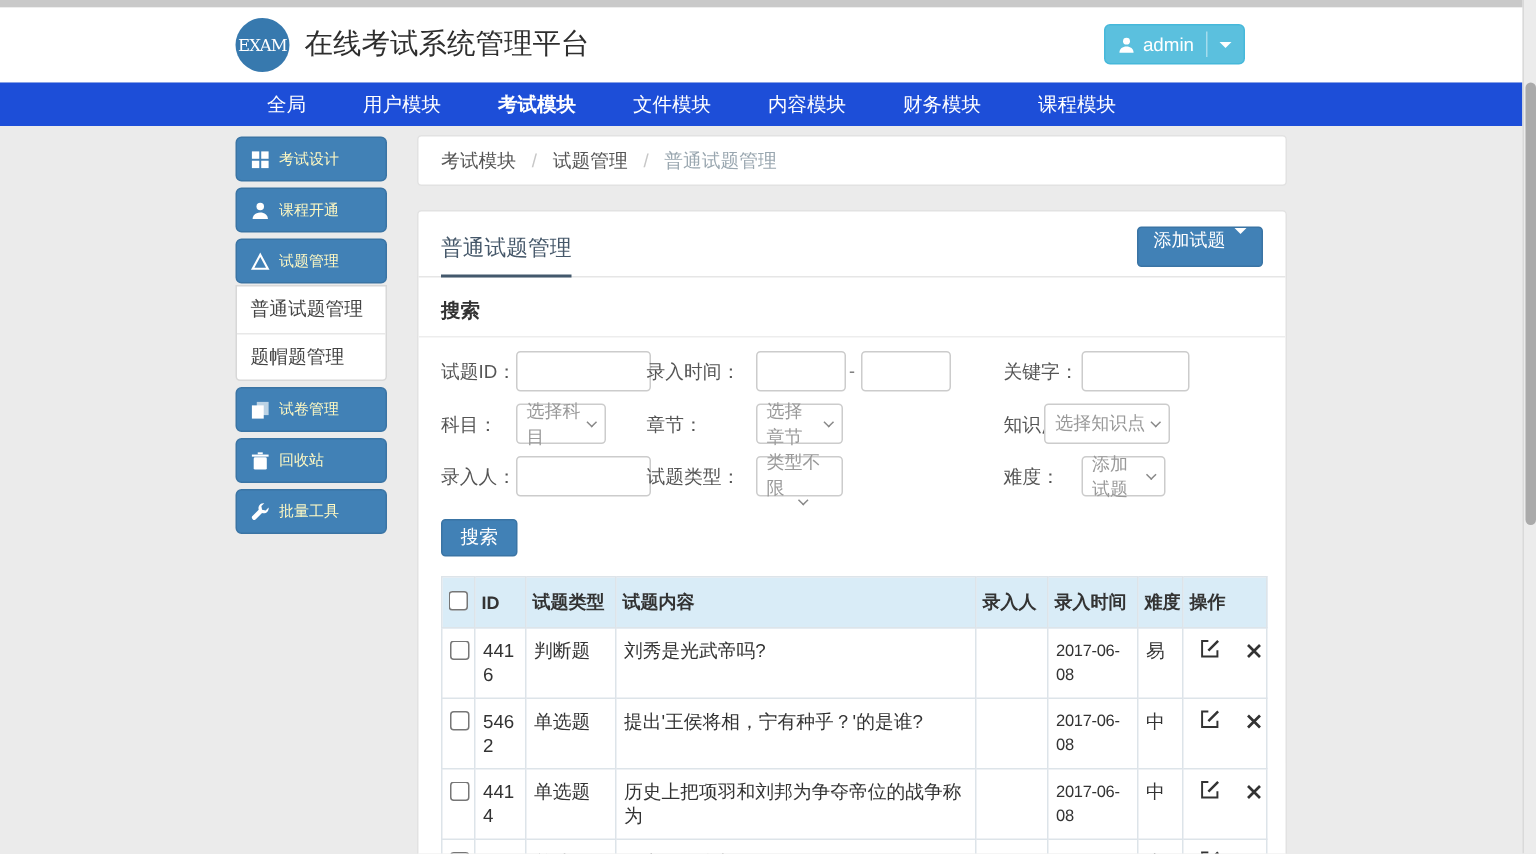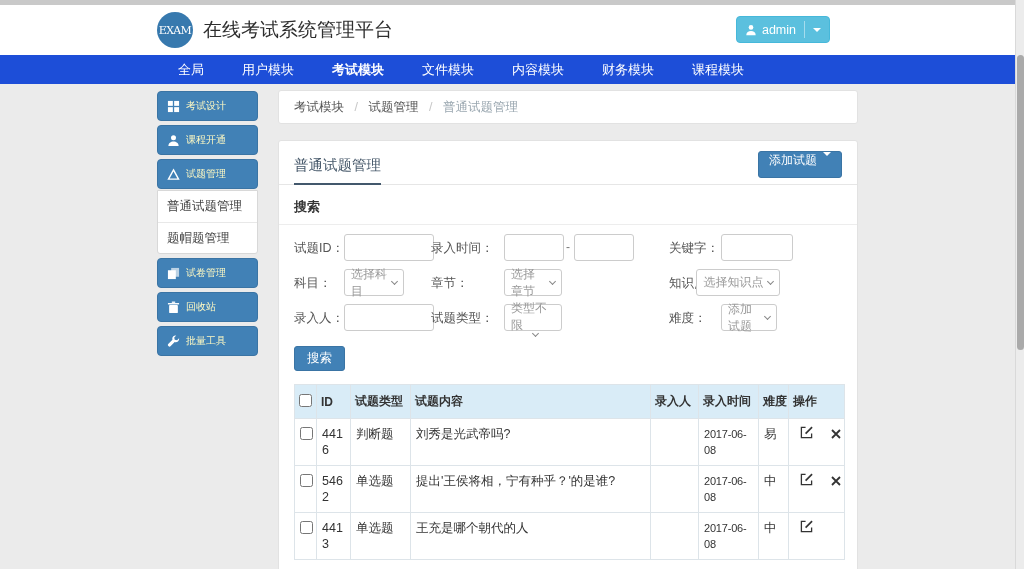--- a/index.html
+++ b/index.html
@@ -297,20 +297,35 @@
         <td>中</td>
         <td class="op-cell"><button class="icon-btn"><svg width="13" height="13" viewBox="0 0 14 14" fill="none" stroke="#333" stroke-width="1.4">
                 <path d="M12.5 8v4.5h-11v-11H6"></path>
                 <path d="M6 8.3 13 1.3" stroke-width="1.8"></path>
               </svg></button><button class="icon-btn"><svg width="10" height="10" viewBox="0 0 10 10">
                 <path d="M1 1l8 8M9 1l-8 8" stroke="#333" stroke-width="1.8"></path>
               </svg></button></td>
       </tr>
       <tr>
         <td><input type="checkbox" class="cb" style=""></td>
+        <td>4414</td>
+        <td>单选题</td>
+        <td>历史上把项羽和刘邦为争夺帝位的战争称为</td>
+        <td></td>
+        <td class="c-date">2017-06-08</td>
+        <td>中</td>
+        <td class="op-cell"><button class="icon-btn"><svg width="13" height="13" viewBox="0 0 14 14" fill="none" stroke="#333" stroke-width="1.4">
+                <path d="M12.5 8v4.5h-11v-11H6"></path>
+                <path d="M6 8.3 13 1.3" stroke-width="1.8"></path>
+              </svg></button><button class="icon-btn"><svg width="10" height="10" viewBox="0 0 10 10">
+                <path d="M1 1l8 8M9 1l-8 8" stroke="#333" stroke-width="1.8"></path>
+              </svg></button></td>
+      </tr>
+      <tr>
+        <td><input type="checkbox" class="cb" style=""></td>
         <td>4413</td>
         <td>单选题</td>
         <td>王充是哪个朝代的人</td>
         <td></td>
         <td class="c-date">2017-06-08</td>
         <td>中</td>
         <td class="op-cell"><button class="icon-btn"><svg width="13" height="13" viewBox="0 0 14 14" fill="none" stroke="#333" stroke-width="1.4">
                 <path d="M12.5 8v4.5h-11v-11H6"></path>
                 <path d="M6 8.3 13 1.3" stroke-width="1.8"></path>
               </svg></button><button class="icon-btn"></button></td>

